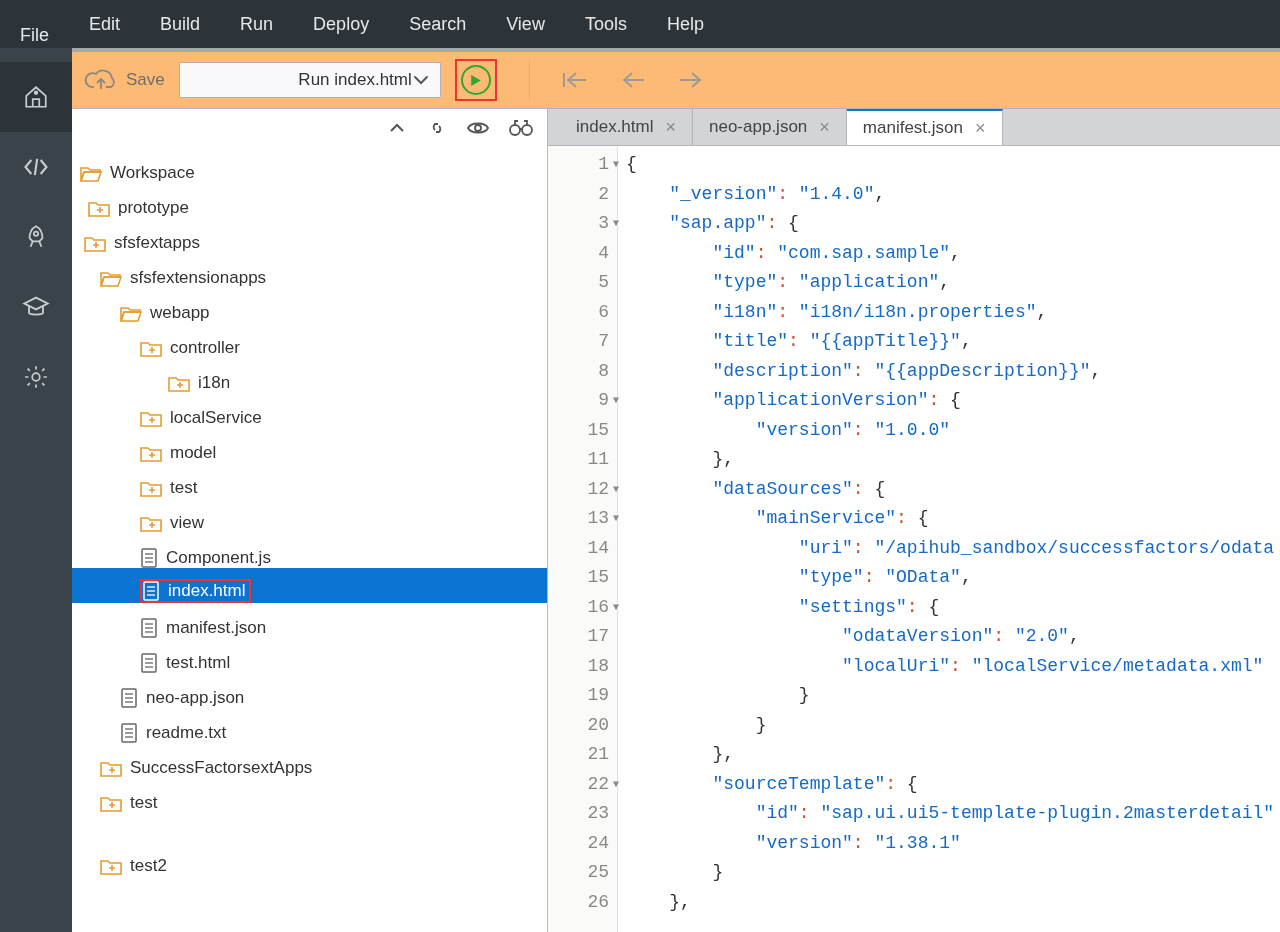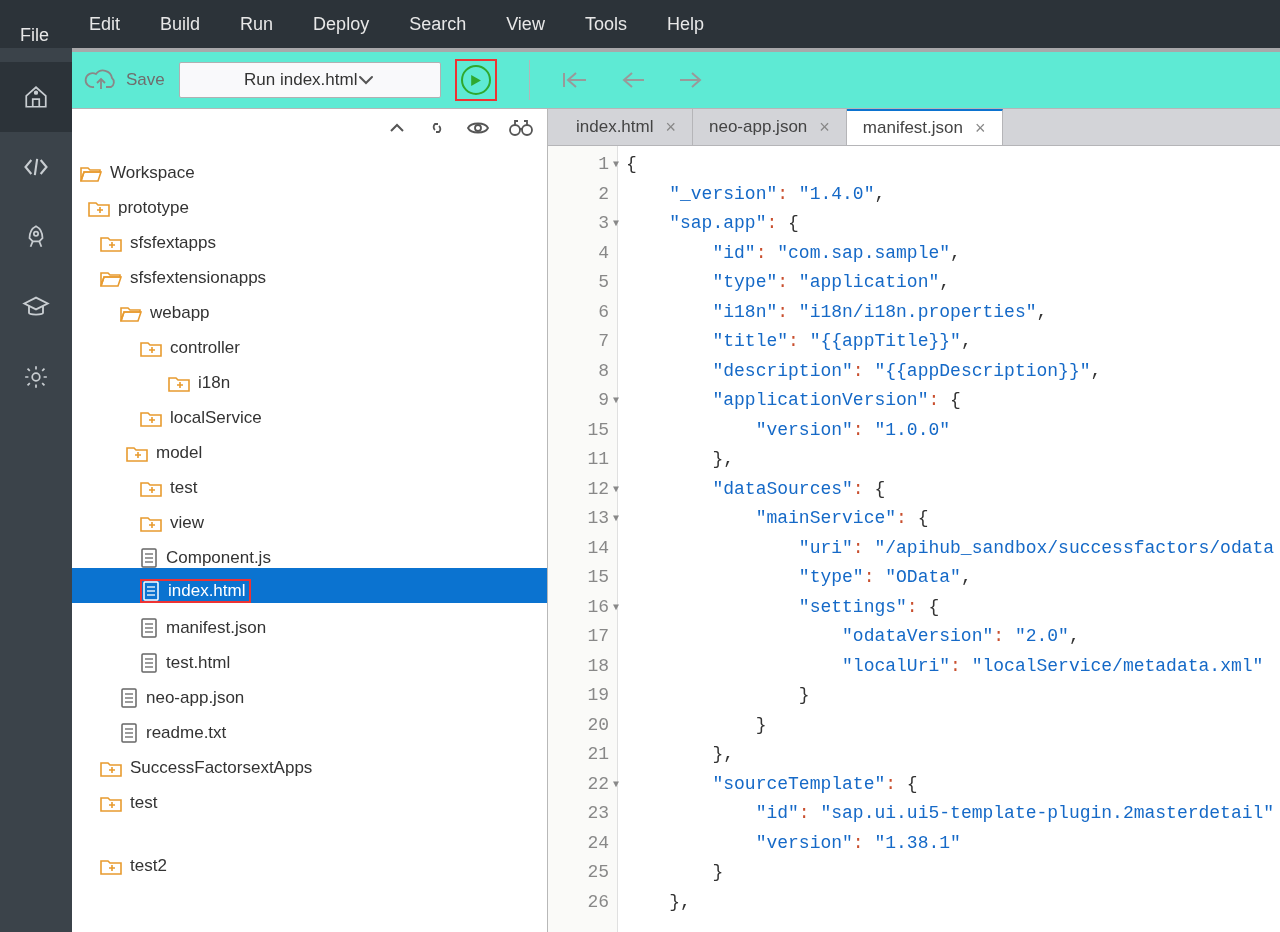--- a/index.html
+++ b/index.html
@@ -4,24 +4,24 @@
 <style>
 * { box-sizing: border-box; margin: 0; padding: 0; }
 body { font-family: Arial, Helvetica, sans-serif; font-size: 14px; background: #fff; overflow: hidden; width: 1280px; height: 932px; }
 
 
 .menubar { background: #2c3339; height: 48px; display: flex; align-items: center; padding: 0 8px; color: #e8e8e8; font-size: 18px; }
 .menubar-item { padding: 0 20px; cursor: pointer; }
 .menubar-item.first { padding-left: 12px; margin-top: 23px; }
 
 
-.toolbar { background: #5eead4; height: 61px; display: flex; align-items: center; padding: 0 12px; gap: 14px; border-top: 4px solid #a8a8aa; border-bottom: 1px solid #b5b5b8; }
+.toolbar { background: #fdba74; height: 61px; display: flex; align-items: center; padding: 0 12px; gap: 14px; border-top: 4px solid #a8a8aa; border-bottom: 1px solid #b5b5b8; }
 .save-group { display: flex; align-items: center; gap: 8px; color: #706d6d; font-size: 17px; }
 .cloud-icon svg { display: block; }
-.run-select { background: #f9f9fb; border: 1px solid #b0b0b2; height: 36px; width: 262px; display: flex; align-items: center; justify-content: center; padding: 0 10px; font-size: 17px; color: #333; border-radius: 2px; }
+.run-select { background: #f9f9fb; border: 1px solid #b0b0b2; height: 36px; width: 262px; display: flex; align-items: center; justify-content: flex-end; padding: 0 10px; font-size: 17px; color: #333; border-radius: 2px; }
 .run-btn-wrap { border: 2px solid #e33; padding: 4px; display: flex; align-items: center; justify-content: center; }
 .run-btn { width: 30px; height: 30px; border: 2.5px solid #2fa82f; border-radius: 50%; display: flex; align-items: center; justify-content: center; }
 .divider-v { width: 1px; height: 40px; background: #b5b5b8; margin: 0 18px; }
 .nav-arrows { display: flex; gap: 32px; align-items: center; color: #999; }
 
 
 .activitybar { position: absolute; left: 0; top: 48px; width: 72px; height: calc(100% - 48px); background: #3b434a; display: flex; flex-direction: column; align-items: center; padding-top: 14px; gap: 0; }
 .activitybar-item { width: 72px; height: 70px; display: flex; align-items: center; justify-content: center; color: #c8cdd1; cursor: pointer; }
 .activitybar-item.active { background: #2c3339; }
 
@@ -205,21 +205,21 @@
         </div>
         <div class="tree-row" style="padding-left: 16px;">
           <span class="folder-icon">
             <svg width="22" height="18" viewBox="0 0 22 18">
               <path d="M1 3 h7 l2 2 h11 v11 H1 Z" fill="none" stroke="#e89b2f" stroke-width="1.6"></path>
               <path d="M9 10 h6 M12 7 v6" stroke="#e89b2f" stroke-width="1.6"></path>
             </svg>
           </span>
           <span>prototype</span>
         </div>
-        <div class="tree-row" style="padding-left: 28px;">
+        <div class="tree-row" style="padding-left: 12px;">
           <span class="folder-icon">
             <svg width="22" height="18" viewBox="0 0 22 18">
               <path d="M1 3 h7 l2 2 h11 v11 H1 Z" fill="none" stroke="#e89b2f" stroke-width="1.6"></path>
               <path d="M9 10 h6 M12 7 v6" stroke="#e89b2f" stroke-width="1.6"></path>
             </svg>
           </span>
           <span>sfsfextapps</span>
         </div>
         <div class="tree-row" style="padding-left: 28px;">
           <span class="folder-icon">
@@ -259,21 +259,21 @@
         </div>
         <div class="tree-row" style="padding-left: 68px;">
           <span class="folder-icon">
             <svg width="22" height="18" viewBox="0 0 22 18">
               <path d="M1 3 h7 l2 2 h11 v11 H1 Z" fill="none" stroke="#e89b2f" stroke-width="1.6"></path>
               <path d="M9 10 h6 M12 7 v6" stroke="#e89b2f" stroke-width="1.6"></path>
             </svg>
           </span>
           <span>localService</span>
         </div>
-        <div class="tree-row" style="padding-left: 54px;">
+        <div class="tree-row" style="padding-left: 68px;">
           <span class="folder-icon">
             <svg width="22" height="18" viewBox="0 0 22 18">
               <path d="M1 3 h7 l2 2 h11 v11 H1 Z" fill="none" stroke="#e89b2f" stroke-width="1.6"></path>
               <path d="M9 10 h6 M12 7 v6" stroke="#e89b2f" stroke-width="1.6"></path>
             </svg>
           </span>
           <span>model</span>
         </div>
         <div class="tree-row" style="padding-left: 68px;">
           <span class="folder-icon">

